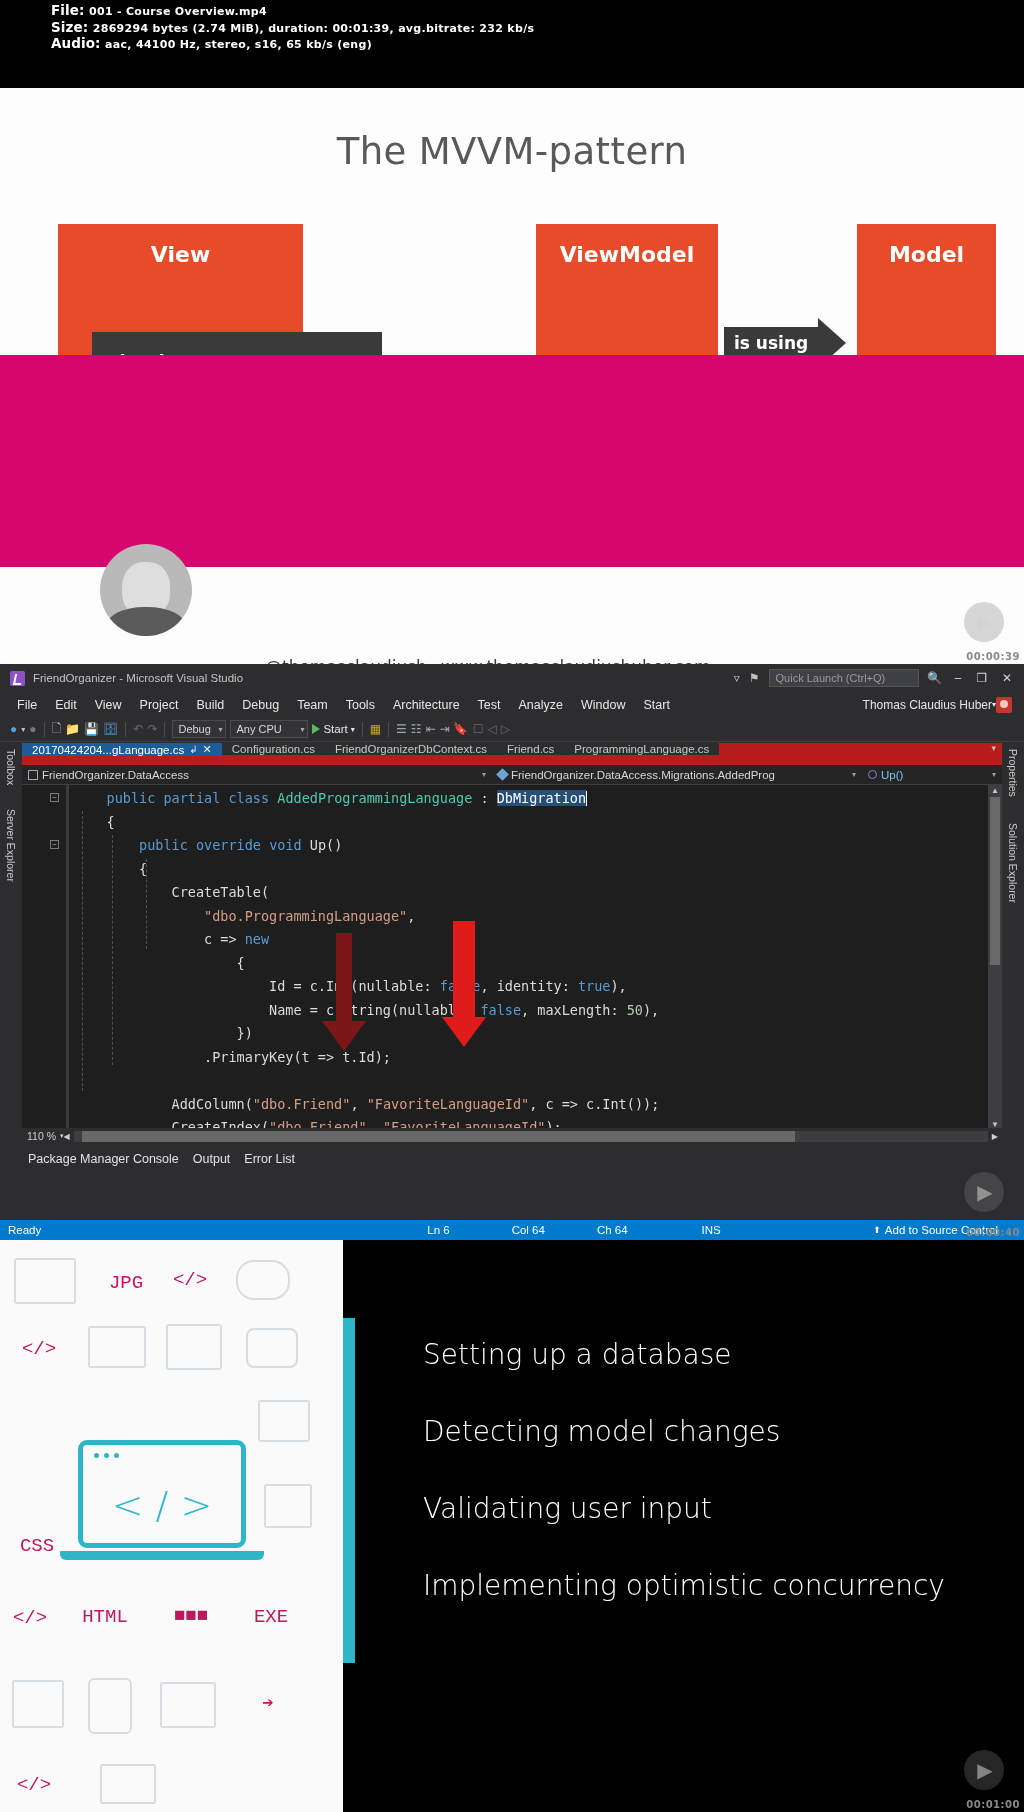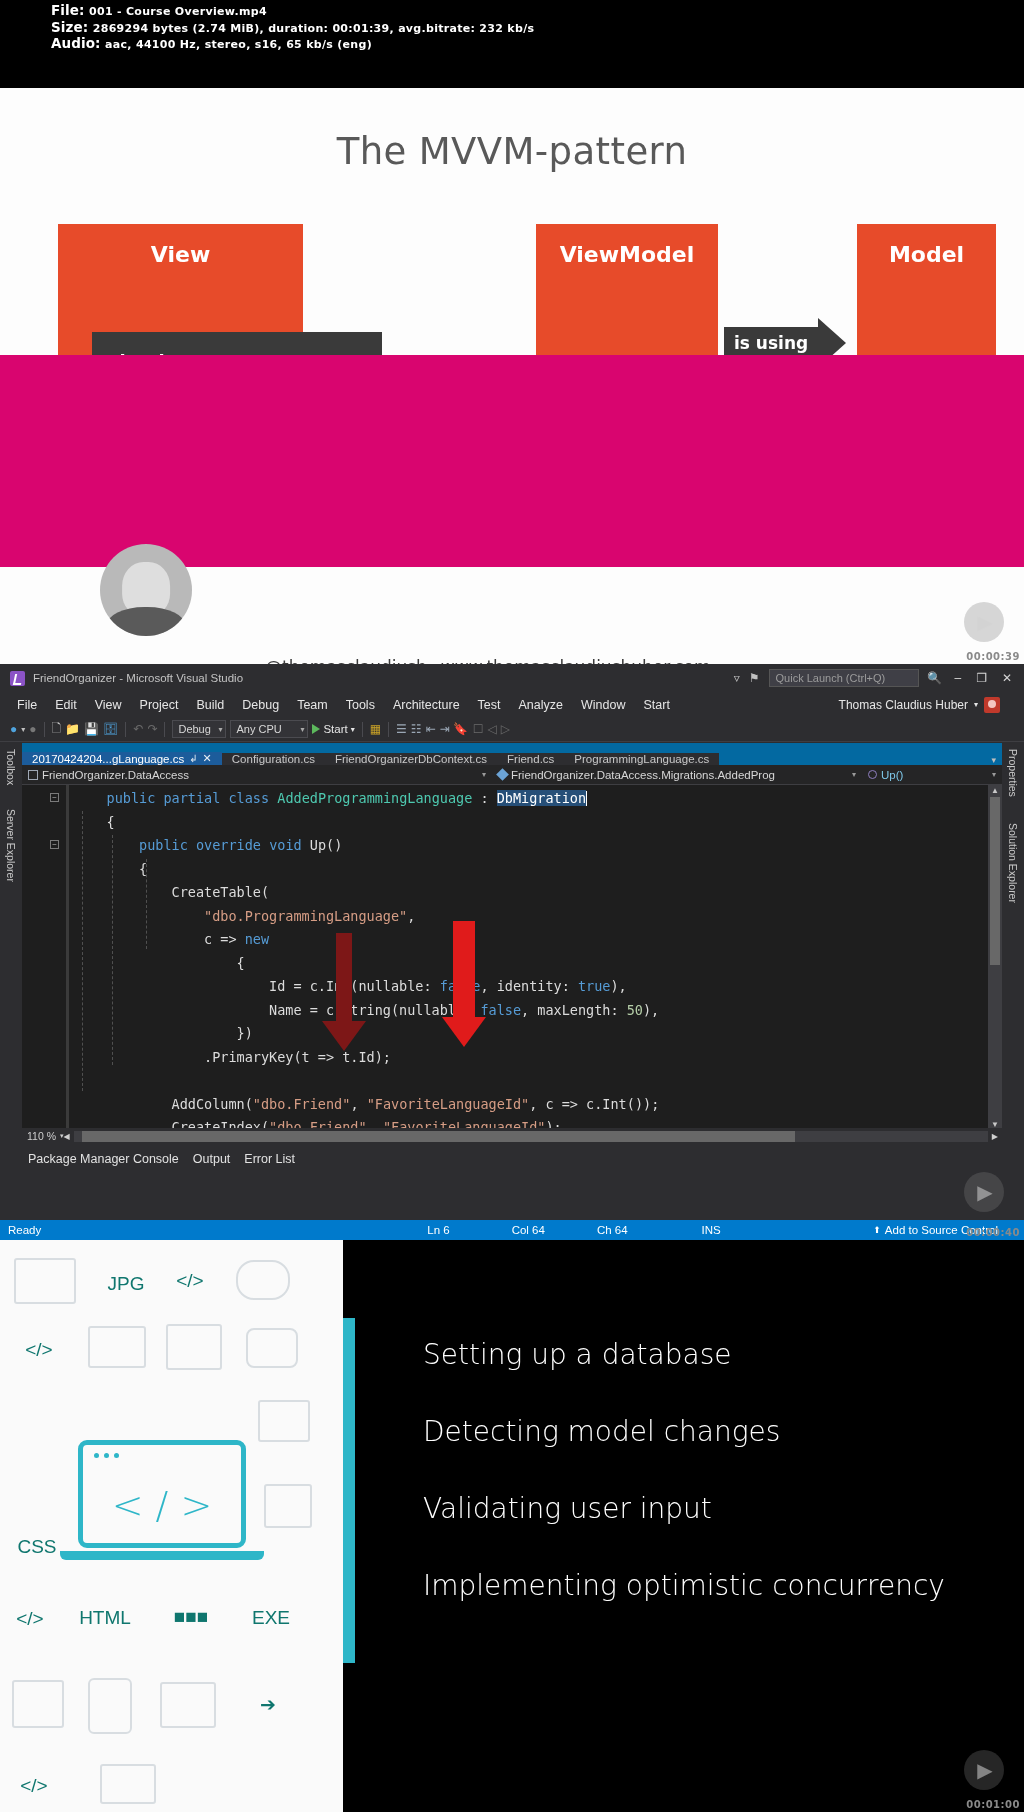--- a/index.html
+++ b/index.html
@@ -139,21 +139,21 @@
   }
   .ico { color: #C0C0C0; font-size: 12px; cursor: default; }
   .winbtn { color: #D6D6D6; font-size: 12px; padding: 0 3px; }
 
   .vs-menu {
     position: absolute; left: 0; right: 0; top: 28px; height: 25px;
     display: flex; align-items: center; padding-left: 8px;
   }
   .vs-menu .mi { font-size: 12.5px; color: #E6E6E6; padding: 2px 9px; }
   .vs-menu .acct { margin-left: auto; display: flex; align-items: center;
-                   gap: 6px; padding-right: 24px; font-size: 12px; color: #E6E6E6; }
+                   padding-right: 12px; font-size: 12px; color: #E6E6E6; }
   .acct-av { width: 16px; height: 16px; background: #C0392B; border-radius: 2px; position:relative;}
   .acct-av::after{content:"";position:absolute;left:4px;top:3px;width:8px;height:8px;border-radius:50%;background:#f3c6c0;}
 
   .vs-toolbar {
     position: absolute; left: 0; right: 0; top: 53px; height: 25px;
     background: #2D2D30; display: flex; align-items: center;
     gap: 4px; padding-left: 10px; border-bottom: 1px solid #3E3E42;
   }
   .tb-sep { width: 1px; height: 15px; background: #4A4A4F; margin: 0 3px; }
   .tb-combo {
@@ -162,21 +162,21 @@
     padding: 0 12px 0 5px; position: relative;
   }
   .tb-combo::after {
     content: "\25BE"; position: absolute; right: 3px; font-size: 8px; color: #aaa;
   }
   .tb-start { display: flex; align-items: center; gap: 3px; color: #E6E6E6; font-size: 11.5px; }
   .tri-green { width:0;height:0;border-top:5px solid transparent;border-bottom:5px solid transparent;border-left:8px solid #5CB85C;}
 
   .vs-tabs {
     position: absolute; left: 22px; right: 22px; top: 79px; height: 22px;
-    display: flex; align-items: flex-end; background: #0369a1;
+    display: flex; align-items: flex-start; background: #b91c1c;
   }
   .tab {
     display: flex; align-items: center; gap: 5px;
     padding: 0 10px; font-size: 11.5px; color: #C8C8C8;
     background: #2D2D30; white-space: nowrap;
   }
   .tab.active { background: #1C5C9B; color: #fff; }
   .tab .pin { font-size: 10px; opacity: .85; }
   .tab .x { font-size: 11px; opacity: .9; }
   .tabs-more { margin-left:auto; display:flex;align-items:center;padding:0 6px;color:#c0c0c0;font-size:9px;}
@@ -271,22 +271,22 @@
   .vs-status .s { padding-left: 8px; }
   .vs-status .right { margin-left: auto; display: flex; align-items: center; gap: 4px; padding-right: 26px; }
 
   
   #shot3 { left: 0; top: 1240px; width: 1024px; height: 572px; background: #000; }
   .bl-left {
     position: absolute; left: 0; top: 0; width: 343px; bottom: 0;
     background: #FAFAFA; overflow: hidden;
   }
   .dood {
-    position: absolute; color: #0f766e; font-size: 19px;
-    font-family: Liberation Sans, sans-serif;
+    position: absolute; color: #be185d; font-size: 19px;
+    font-family: Liberation Mono, monospace;
     display: flex; align-items: center; justify-content: center;
     text-align: center; line-height: 1;
   }
   .dood-box {
     position: absolute; border: 2px solid #D8DDE1; border-radius: 3px;
   }
   .laptop {
     position: absolute; left: 78px; top: 200px; width: 168px; height: 108px;
     border: 5px solid #2EB6C8; border-radius: 9px;
   }

